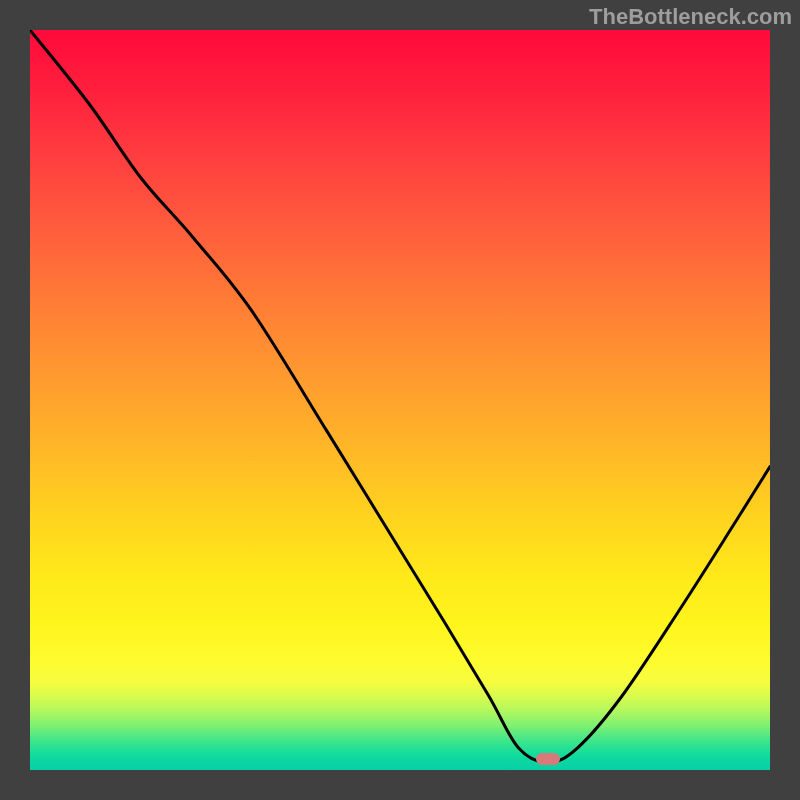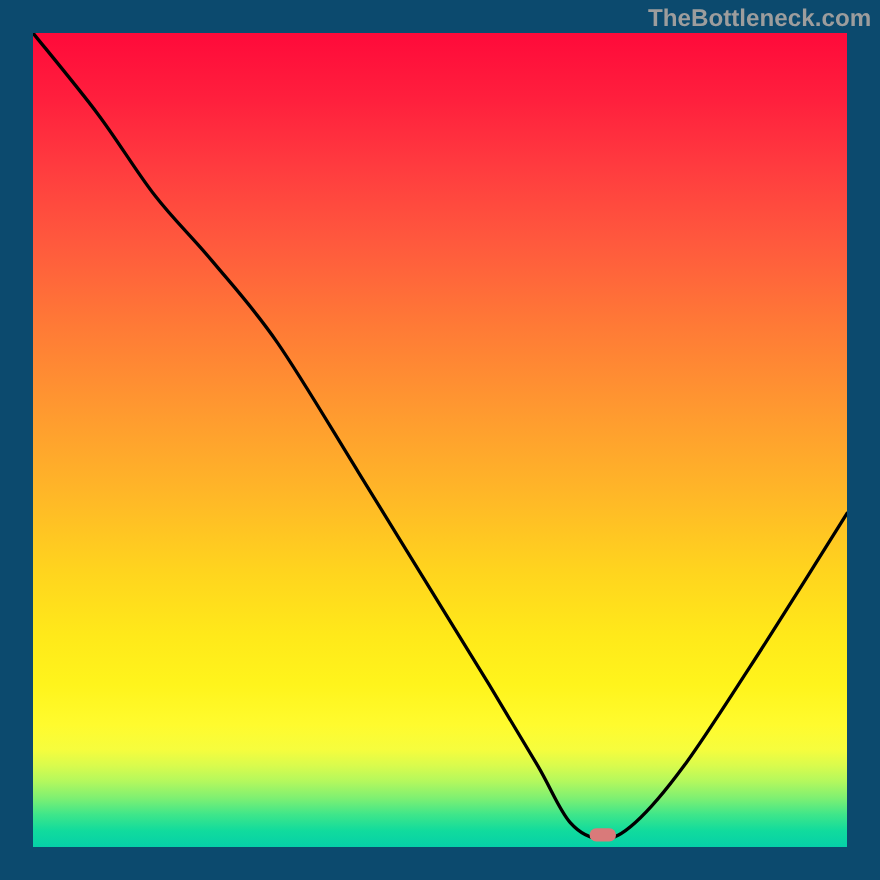--- a/index.html
+++ b/index.html
@@ -7,21 +7,21 @@
     padding: 0;
     width: 800px;
     height: 800px;
     background: #000;
     overflow: hidden;
   }
   .stage {
     position: relative;
     width: 800px;
     height: 800px;
-    background: #0c4a6e;
+    background: #404040;
   }
   .plot {
     position: absolute;
     left: 30px;
     top: 30px;
     width: 740px;
     height: 740px;
     overflow: hidden;
   }
   .gradient {

